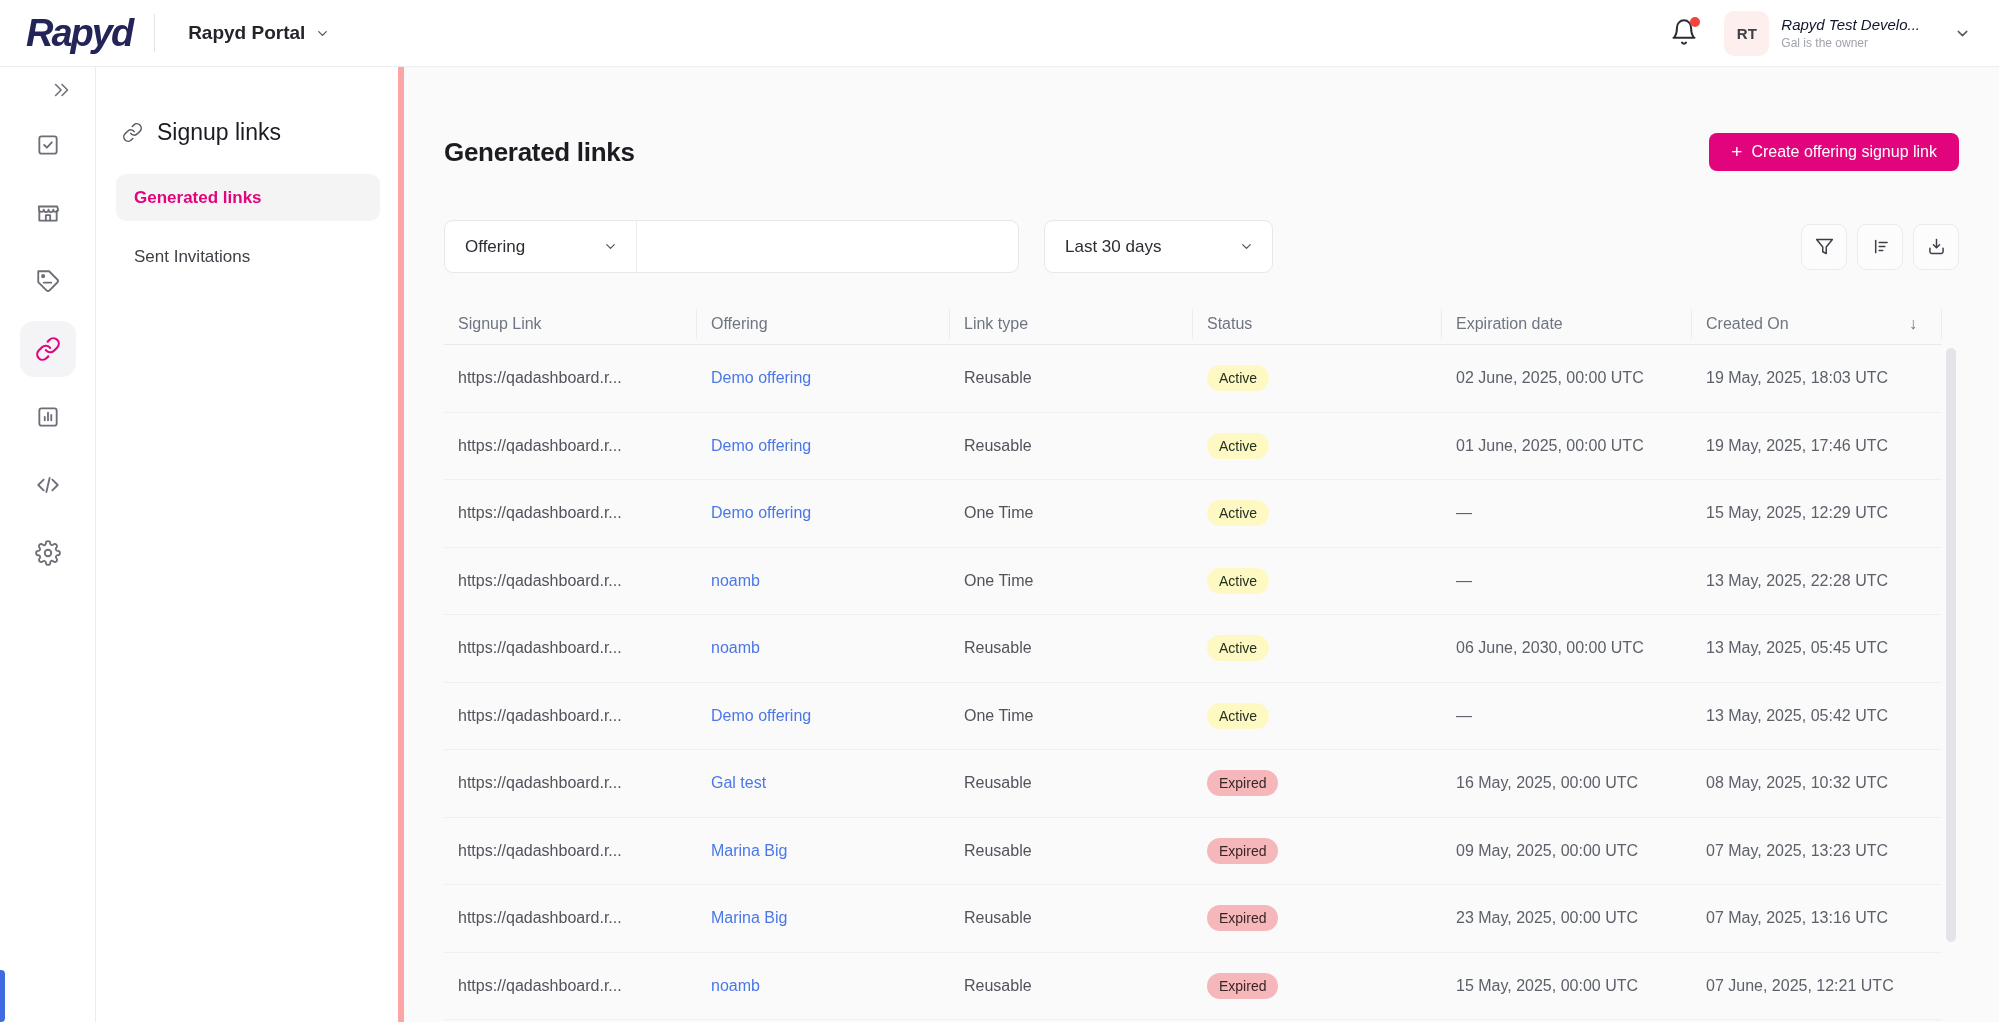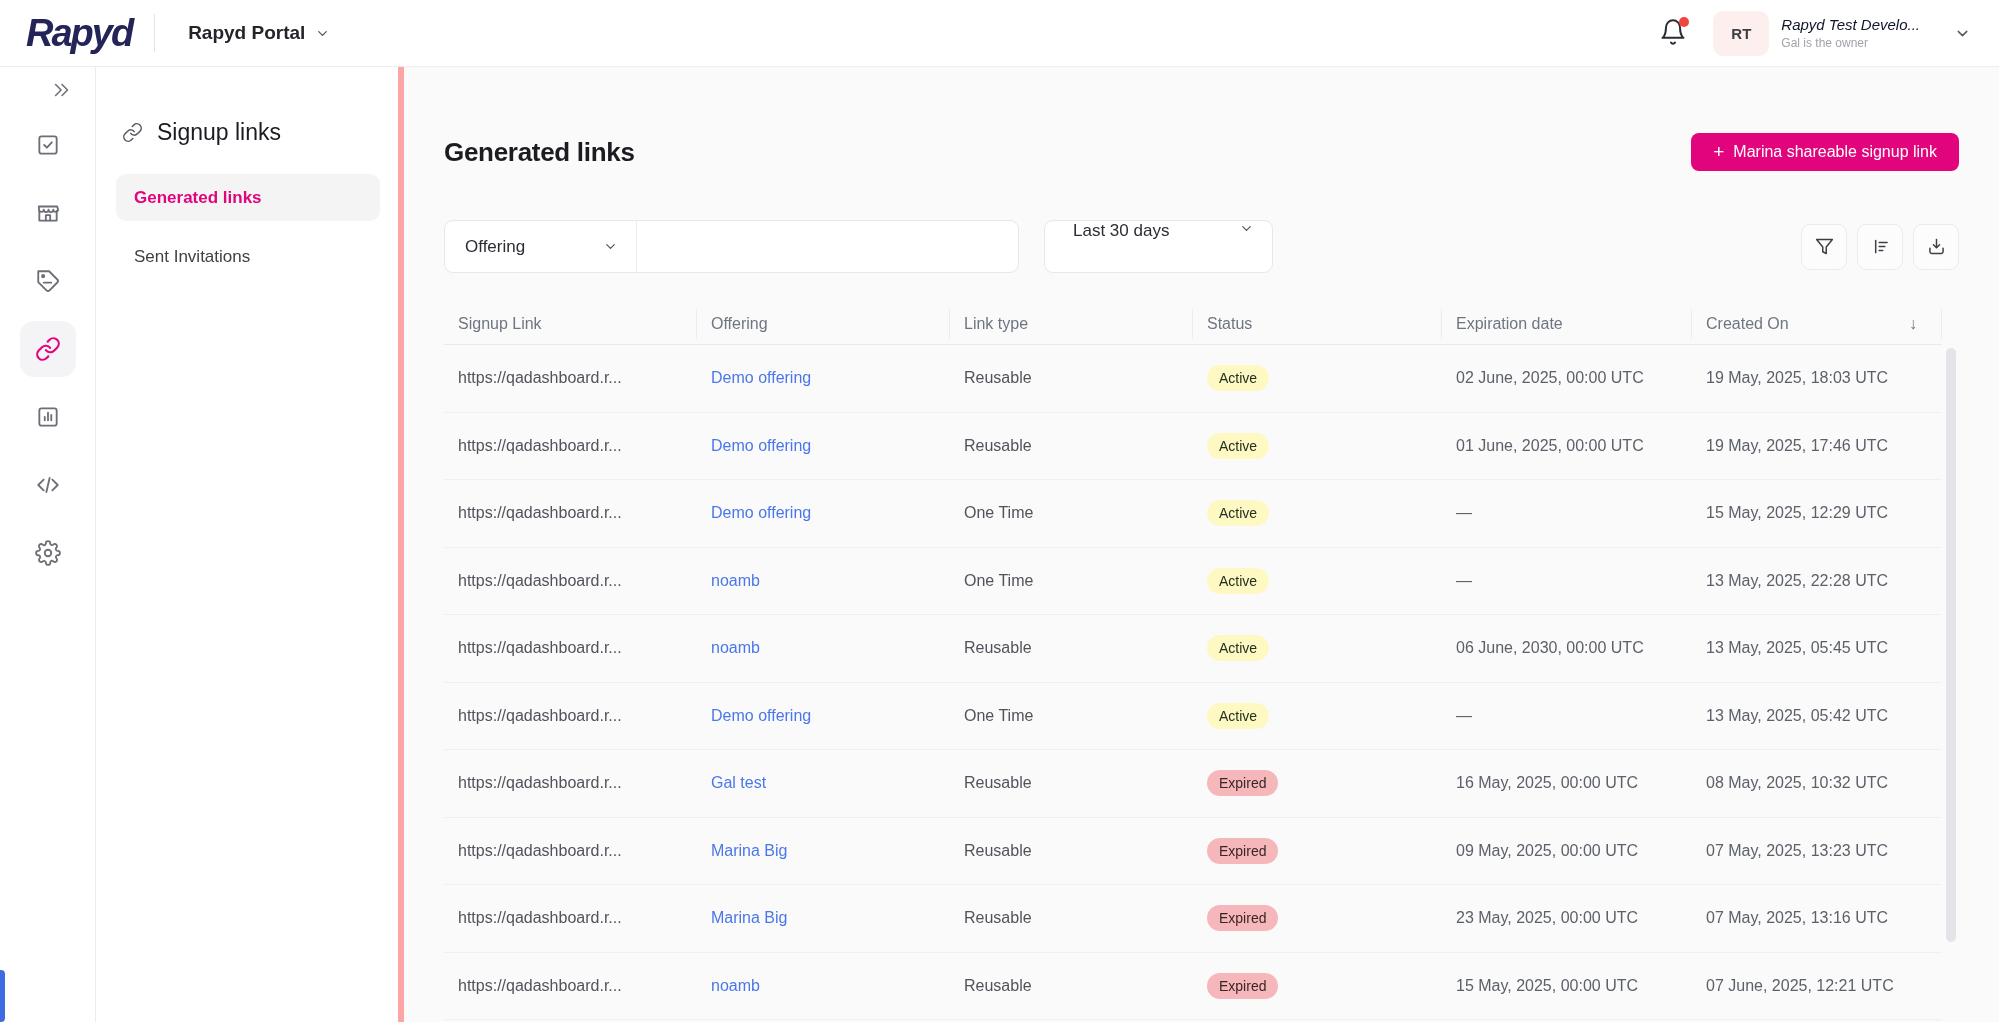--- a/index.html
+++ b/index.html
@@ -24,21 +24,21 @@
   }
   .topbar-divider { width:1px; height:38px; background:#e3e3e8; margin-right:22px; }
   .portal-selector { display:flex; align-items:center; gap:10px; cursor:pointer; }
   .portal-selector .label { font-size:19px; font-weight:700; color:#23252b;margin-left:11px; }
   .chev { stroke:#55565e; stroke-width:2; fill:none; stroke-linecap:round; stroke-linejoin:round; }
   .topbar-right { margin-left:auto; display:flex; align-items:center; gap:24px; }
   .bell-wrap { position:relative; width:30px; height:30px; cursor:pointer; }
   .bell-dot { position:absolute; top:-1px; right:0px; width:10px; height:10px; border-radius:50%; background:#f2453d; }
   .account { display:flex; align-items:center; gap:12px; cursor:pointer; }
   .avatar {
-    width:56px; height:45px; border-radius:10px; background:#fcefee;
+    width:45px; height:45px; border-radius:10px; background:#fcefee;
     display:flex; align-items:center; justify-content:center;
     font-size:15px; font-weight:700; color:#3d3e46;
   }
   .account-texts { display:flex; flex-direction:column; gap:3px; }
   .account-name { font-size:15px; color:#0f172a; font-weight:500; max-width:150px; white-space:nowrap;font-style:italic; }
   .account-sub { font-size:12px; color:#a0a3ab; }
   .account-chev { margin-left:22px; }
 
   
   .rail {
@@ -95,22 +95,22 @@
   .offering-select .label { font-size:17px; color:#2c2d33; }
   .search-box { flex:1; display:flex; align-items:center; gap:10px; padding:0 16px; }
   .search-box input {
     border:none; outline:none; flex:1; font-size:17px;
     font-family:"Liberation Sans", sans-serif; color:#2c2d33; background:transparent;
   }
   .search-box input::placeholder { color:#9ea2ab; }
   .date-select {
     margin-left:25px; height:53px; width:229px; background:#ffffff;
     border:1px solid #e7e7ea; border-radius:9px;
-    display:flex; justify-content:space-between;
-    padding:0 18px 0 28px; cursor:pointer;
+    display:flex; align-items:center; justify-content:space-between;
+    padding:0 18px 0 20px; cursor:pointer;
   }
   .date-select .label { font-size:17px; color:#2c2d33; }
   .filter-actions { margin-left:auto; display:flex; gap:10px; }
   .icon-btn {
     width:46px; height:46px; border-radius:9px; background:#fcfcfd;
     border:1px solid #ececef; display:flex; align-items:center; justify-content:center; cursor:pointer;
   }
   .ibtn-icon { stroke:#3d3e46; stroke-width:1.7; fill:none; stroke-linecap:round; stroke-linejoin:round; }
 
   
@@ -247,21 +247,21 @@
   </div>
   <div class="subnav-item active">Generated links</div>
   <div class="subnav-item">Sent Invitations</div>
 </aside>
 
 <main class="main">
   <div class="title-row">
     <h1 class="page-title">Generated links</h1>
     <button class="create-btn">
       <span class="plus">+</span>
-      <span>Marina shareable signup link</span>
+      <span>Create offering signup link</span>
     </button>
   </div>
 
   <div class="filter-row">
     <div class="filter-group">
       <div class="offering-select">
         <span class="label">Offering</span>
         <svg class="chev" width="15" height="15" viewBox="0 0 24 24">
             <polyline points="6 9 12 15 18 9"></polyline>
           </svg>

